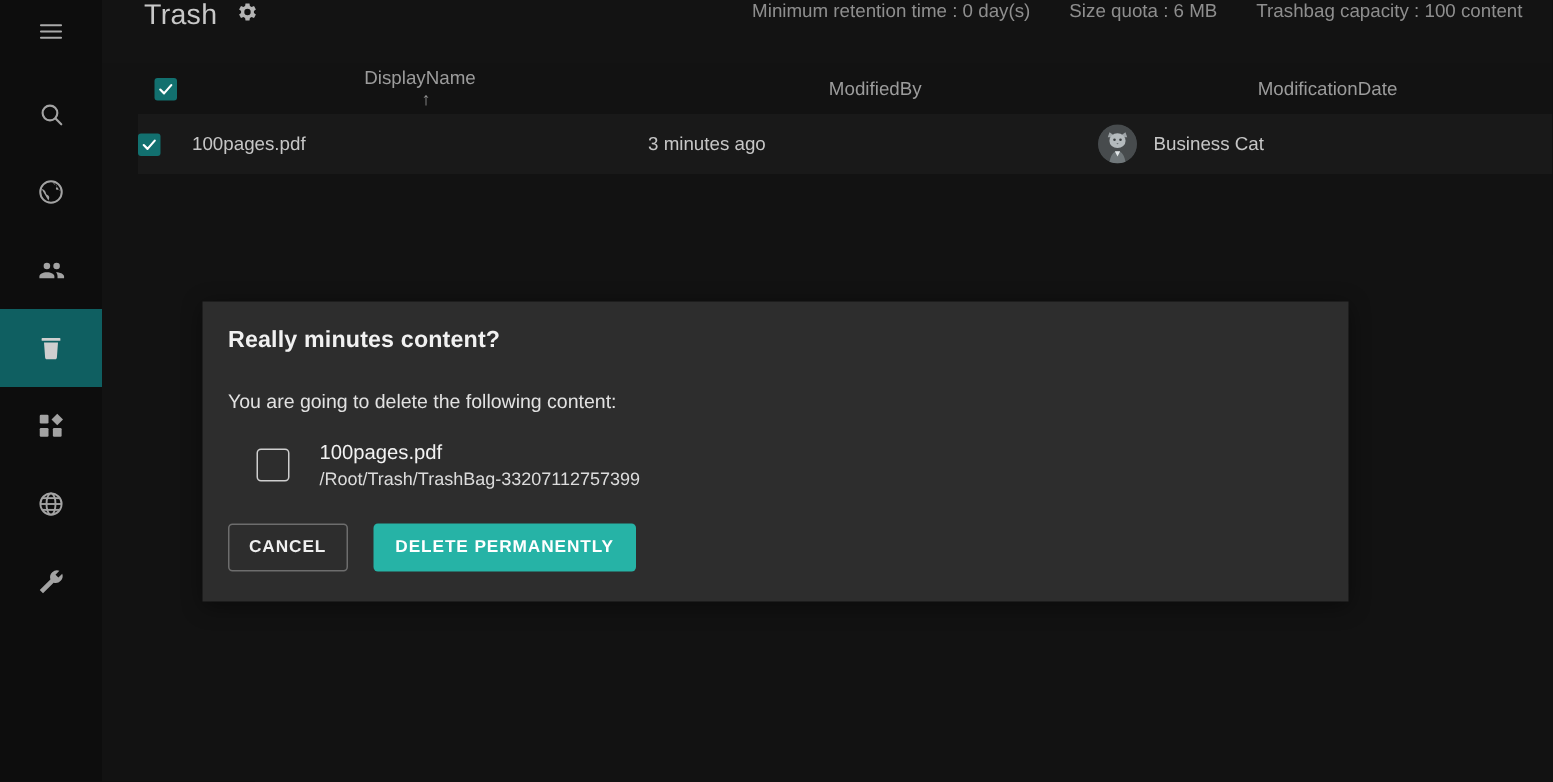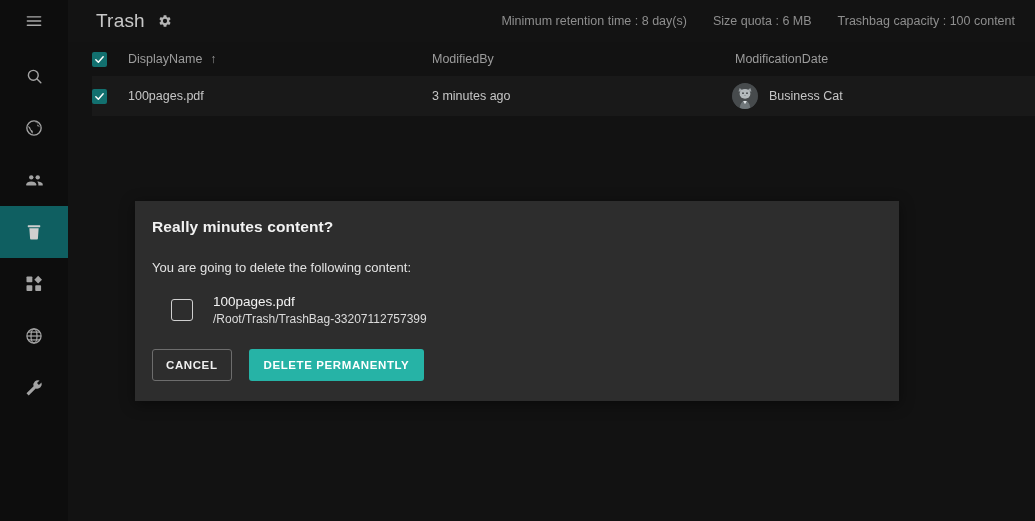--- a/index.html
+++ b/index.html
@@ -62,21 +62,21 @@
     height: 521px;
     position: relative;
     background: #121212;
     overflow: hidden;
   }
 
   
   #header {
     height: 42px;
     display: flex;
-    align-items: center;
+    align-items: flex-start;
     padding: 0 12px 0 28px;
     background: #131313;
     position: relative;
     z-index: 2;
   }
   #page-title {
     font-size: 19px;
     color: #c8c8c8;
     font-weight: 400;
     letter-spacing: .2px;
@@ -106,21 +106,21 @@
   }
   .trow {
     display: flex;
     align-items: center;
     height: 28px;
   }
   #table-head {
     height: 34px;
     padding: 0 0 0 0;
   }
-  #table-head .cell { color: #9c9c9c; font-size: 12.5px; }
+  #table-head .cell { color: #9c9c9c; font-size: 12.5px; flex-direction: column; }
   #data-row {
     height: 40px;
     background: #191919;
     margin-left: 0;
     margin-right: 0;
     width: 100%;
   }
   #data-row .cell { color: #c6c6c6; font-size: 12.5px; }
 
   .cell { display: flex; align-items: center; }
@@ -311,21 +311,21 @@
 
     <div id="header">
       <span id="page-title">Trash</span>
       <span id="title-gear">
         <svg width="16" height="16" viewBox="0 0 24 24" fill="#b5b5b5">
           <path d="M19.4 13a7.8 7.8 0 000-2l2-1.6-1.9-3.3-2.4 1a7.6 7.6 0 00-1.7-1l-.4-2.6H11l-.4 2.6c-.6.2-1.2.6-1.7 1l-2.4-1-1.9 3.3L6.6 11a7.8 7.8 0 000 2l-2 1.6 1.9 3.3 2.4-1c.5.4 1.1.8 1.7 1l.4 2.6h4l.4-2.6c.6-.2 1.2-.6 1.7-1l2.4 1 1.9-3.3zM13 15.2a3.2 3.2 0 110-6.4 3.2 3.2 0 010 6.4z" transform="translate(-1,0)"></path>
         </svg>
       </span>
 
       <div id="header-stats">
-        <span>Minimum retention time : 8 day(s)</span>
+        <span>Minimum retention time : 0 day(s)</span>
         <span>Size quota : 6 MB</span>
         <span>Trashbag capacity : 100 content</span>
       </div>
     </div>
 
     <div id="table-wrap">
 
       <div id="table-head" class="trow">
         <div class="cell c-check">
           <span class="chk">

